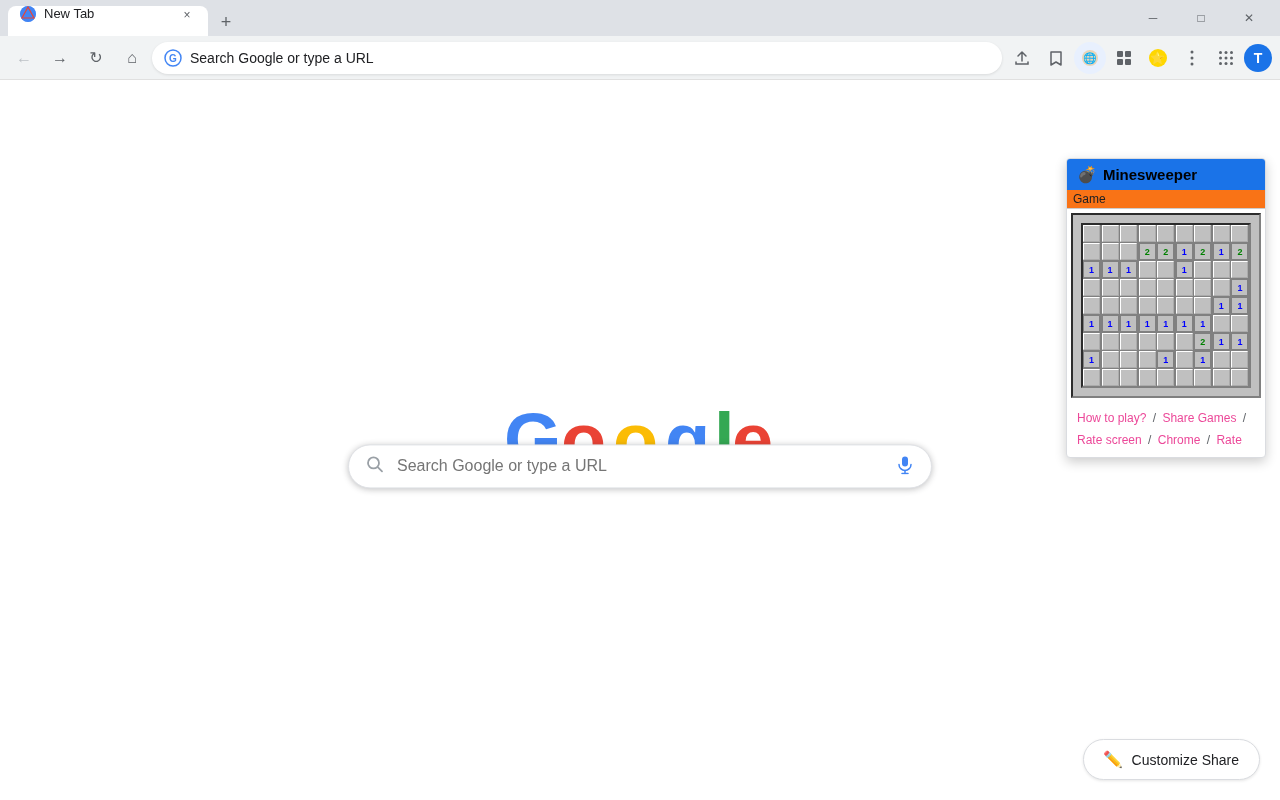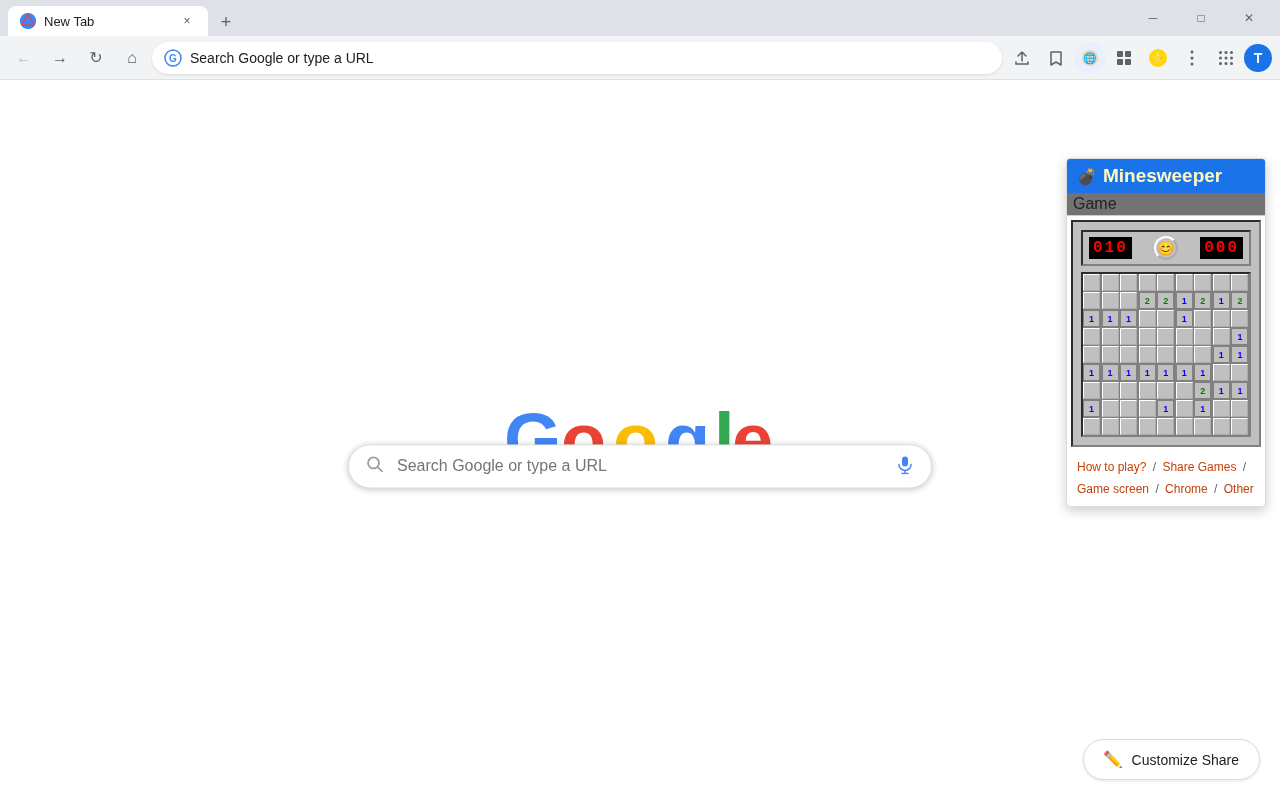--- a/index.html
+++ b/index.html
@@ -4,21 +4,21 @@
   <style>
     * { margin: 0; padding: 0; box-sizing: border-box; }
     body { font-family: 'Arial', sans-serif; background: #f1f3f4; width: 1280px; height: 800px; overflow: hidden; }
 
     
     .browser-frame { width: 1280px; height: 800px; display: flex; flex-direction: column; background: #dee1e6; }
 
     
     .title-bar { height: 36px; background: #dee1e6; display: flex; align-items: center; padding: 0 8px; gap: 8px; }
     .tab-strip { display: flex; align-items: flex-end; flex: 1; height: 100%; padding-top: 6px; }
-    .tab { height: 30px; background: #ffffff; border-radius: 8px 8px 0 0; display: flex; align-items: center; padding: 0 12px; gap: 8px; min-width: 200px; max-width: 240px; font-size: 13px; color: #202124; }
+    .tab { height: 30px; background: #ffffff; border-radius: 8px 8px 0 0; display: flex; align-items: flex-start; padding: 0 12px; gap: 8px; min-width: 200px; max-width: 240px; font-size: 13px; color: #202124; }
     .tab-favicon { width: 16px; height: 16px; border-radius: 50%; background: #4285f4; display: flex; align-items: center; justify-content: center; font-size: 9px; color: white; font-weight: bold; }
     .tab-title { flex: 1; font-size: 13px; color: #202124; }
     .tab-close { width: 18px; height: 18px; border-radius: 50%; display: flex; align-items: center; justify-content: center; font-size: 12px; color: #5f6368; cursor: pointer; }
     .new-tab-btn { width: 28px; height: 28px; border-radius: 50%; display: flex; align-items: center; justify-content: center; font-size: 18px; color: #5f6368; cursor: pointer; margin-left: 4px; }
     .window-controls-right { display: flex; align-items: center; gap: 2px; margin-left: auto; }
     .win-btn { width: 46px; height: 32px; display: flex; align-items: center; justify-content: center; font-size: 12px; color: #5f6368; cursor: pointer; border-radius: 4px; }
 
     
     .toolbar { height: 44px; background: #f1f3f4; display: flex; align-items: center; padding: 0 8px; gap: 4px; border-bottom: 1px solid #e0e0e0; }
     .nav-btn { width: 32px; height: 32px; border-radius: 50%; display: flex; align-items: center; justify-content: center; font-size: 16px; color: #5f6368; cursor: pointer; }
@@ -47,33 +47,33 @@
     .search-input { flex: 1; font-size: 16px; color: #202124; outline: none; border: none; background: transparent; }
     .mic-icon { color: #4285f4; font-size: 18px; cursor: pointer; }
 
     
     .customize-btn { position: absolute; bottom: 20px; right: 20px; background: white; border: 1px solid #dadce0; border-radius: 24px; padding: 10px 20px; display: flex; align-items: center; gap: 8px; cursor: pointer; box-shadow: 0 1px 3px rgba(0,0,0,0.1); font-size: 14px; color: #202124; }
     .pencil-icon { color: #1a73e8; font-size: 16px; }
 
     
     .minesweeper-popup { position: absolute; top: 78px; right: 14px; width: 200px; background: white; border: 1px solid #dadce0; border-radius: 4px; box-shadow: 0 4px 12px rgba(0,0,0,0.2); z-index: 100; }
     .ms-title-bar { background: #1a73e8; display: flex; align-items: center; padding: 6px 10px; gap: 6px; border-radius: 3px 3px 0 0; }
-    .ms-title { color: #fef9c3; font-size: 19px; font-weight: bold; }
-    .ms-menu-bar { background: #737373; padding: 2px 6px; font-size: 16px; color: #202124; border-bottom: 1px solid #ccc; }
+    .ms-title { color: #000000; font-size: 15px; font-weight: bold; }
+    .ms-menu-bar { background: #f97316; padding: 2px 6px; font-size: 12px; color: #202124; border-bottom: 1px solid #ccc; }
     .ms-game-area { background: #c0c0c0; padding: 8px; border: 2px inset #808080; margin: 4px; }
     .ms-header { background: #c0c0c0; border: 2px inset #808080; padding: 4px 6px; display: flex; align-items: center; justify-content: space-between; margin-bottom: 6px; }
     .ms-counter { background: #000; color: #ff0000; font-family: 'Courier New', monospace; font-size: 16px; font-weight: bold; padding: 2px 4px; letter-spacing: 2px; min-width: 36px; text-align: center; }
     .ms-smiley { width: 24px; height: 24px; background: #c0c0c0; border: 2px outset #ffffff; border-radius: 50%; display: flex; align-items: center; justify-content: center; font-size: 14px; cursor: pointer; }
     .ms-grid { display: grid; grid-template-columns: repeat(9, 1fr); gap: 1px; background: #808080; border: 2px inset #808080; }
     .ms-cell { width: 17px; height: 17px; background: #c0c0c0; border: 1px outset #ffffff; display: flex; align-items: center; justify-content: center; font-size: 9px; font-weight: bold; cursor: pointer; }
     .ms-cell.revealed { border: 1px solid #808080; background: #c0c0c0; }
     .ms-cell.num-1 { color: #0000ff; }
     .ms-cell.num-2 { color: #008000; }
     .ms-links { padding: 6px 10px; font-size: 12px; line-height: 1.8; }
-    .ms-links a { color: #c2410c; text-decoration: none; }
+    .ms-links a { color: #ec4899; text-decoration: none; }
     .ms-link-sep { color: #5f6368; margin: 0 3px; }
 
     
     .chrome-favicon { width: 16px; height: 16px; }
   </style>
 </head>
 <body>
 
 <div class="browser-frame">
 
@@ -211,25 +211,20 @@
 
     <div class="minesweeper-popup">
       <div class="ms-title-bar">
         <span>💣</span>
         <span class="ms-title">Minesweeper</span>
       </div>
       <div class="ms-menu-bar">
         <span>Game</span>
       </div>
       <div class="ms-game-area">
-        <div class="ms-header">
-          <div class="ms-counter">010</div>
-          <div class="ms-smiley">😊</div>
-          <div class="ms-counter">000</div>
-        </div>
 
         <div class="ms-grid" id="ms-grid">
         <div class="ms-cell"></div>
             <div class="ms-cell"></div>
             <div class="ms-cell"></div>
             <div class="ms-cell"></div>
             <div class="ms-cell"></div>
             <div class="ms-cell"></div>
             <div class="ms-cell"></div>
             <div class="ms-cell"></div>
@@ -306,25 +301,25 @@
             <div class="ms-cell"></div>
             <div class="ms-cell"></div>
             <div class="ms-cell"></div>
           </div>
       </div>
       <div class="ms-links">
         <a href="#">How to play?</a>
         <span class="ms-link-sep">/</span>
         <a href="#">Share Games</a>
         <span class="ms-link-sep">/</span><br>
-        <a href="#">Game screen</a>
+        <a href="#">Rate screen</a>
         <span class="ms-link-sep">/</span>
         <a href="#">Chrome</a>
         <span class="ms-link-sep">/</span>
-        <a href="#">Other</a>
+        <a href="#">Rate</a>
       </div>
     </div>
 
     <div class="customize-btn">
       <span class="pencil-icon">✏️</span>
       <span>Customize Share</span>
     </div>
   </div>
 </div>
 

